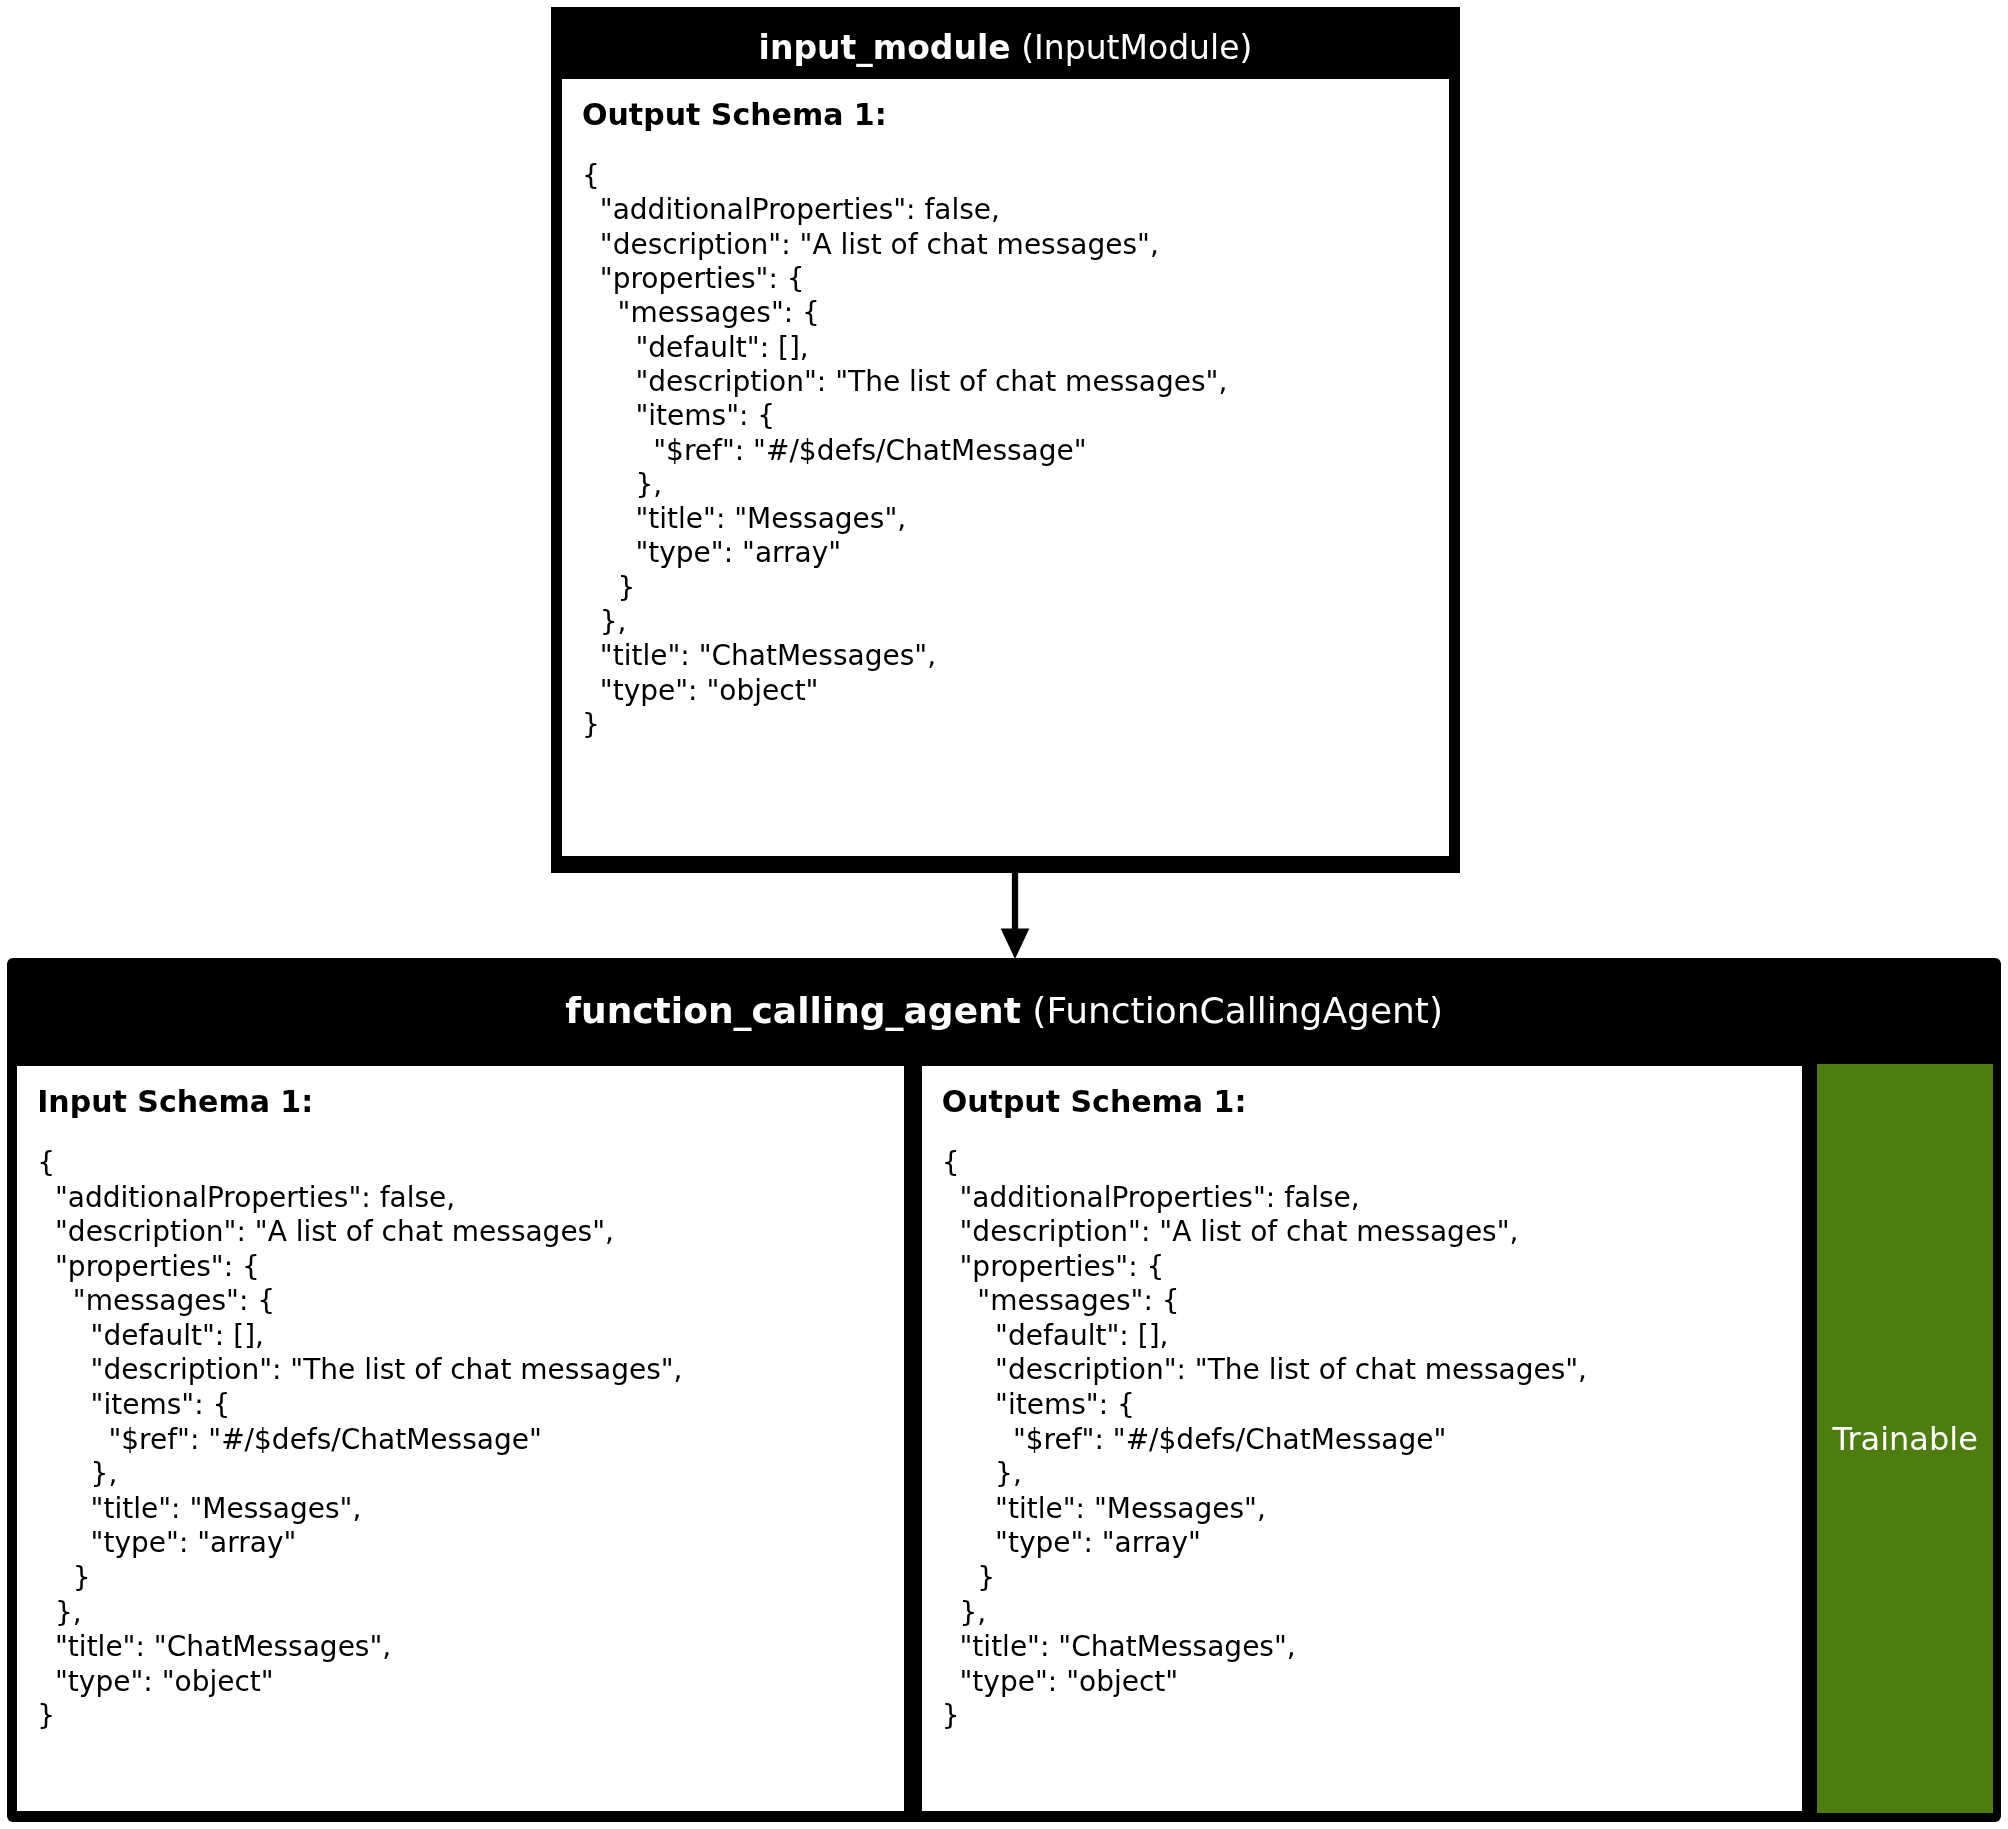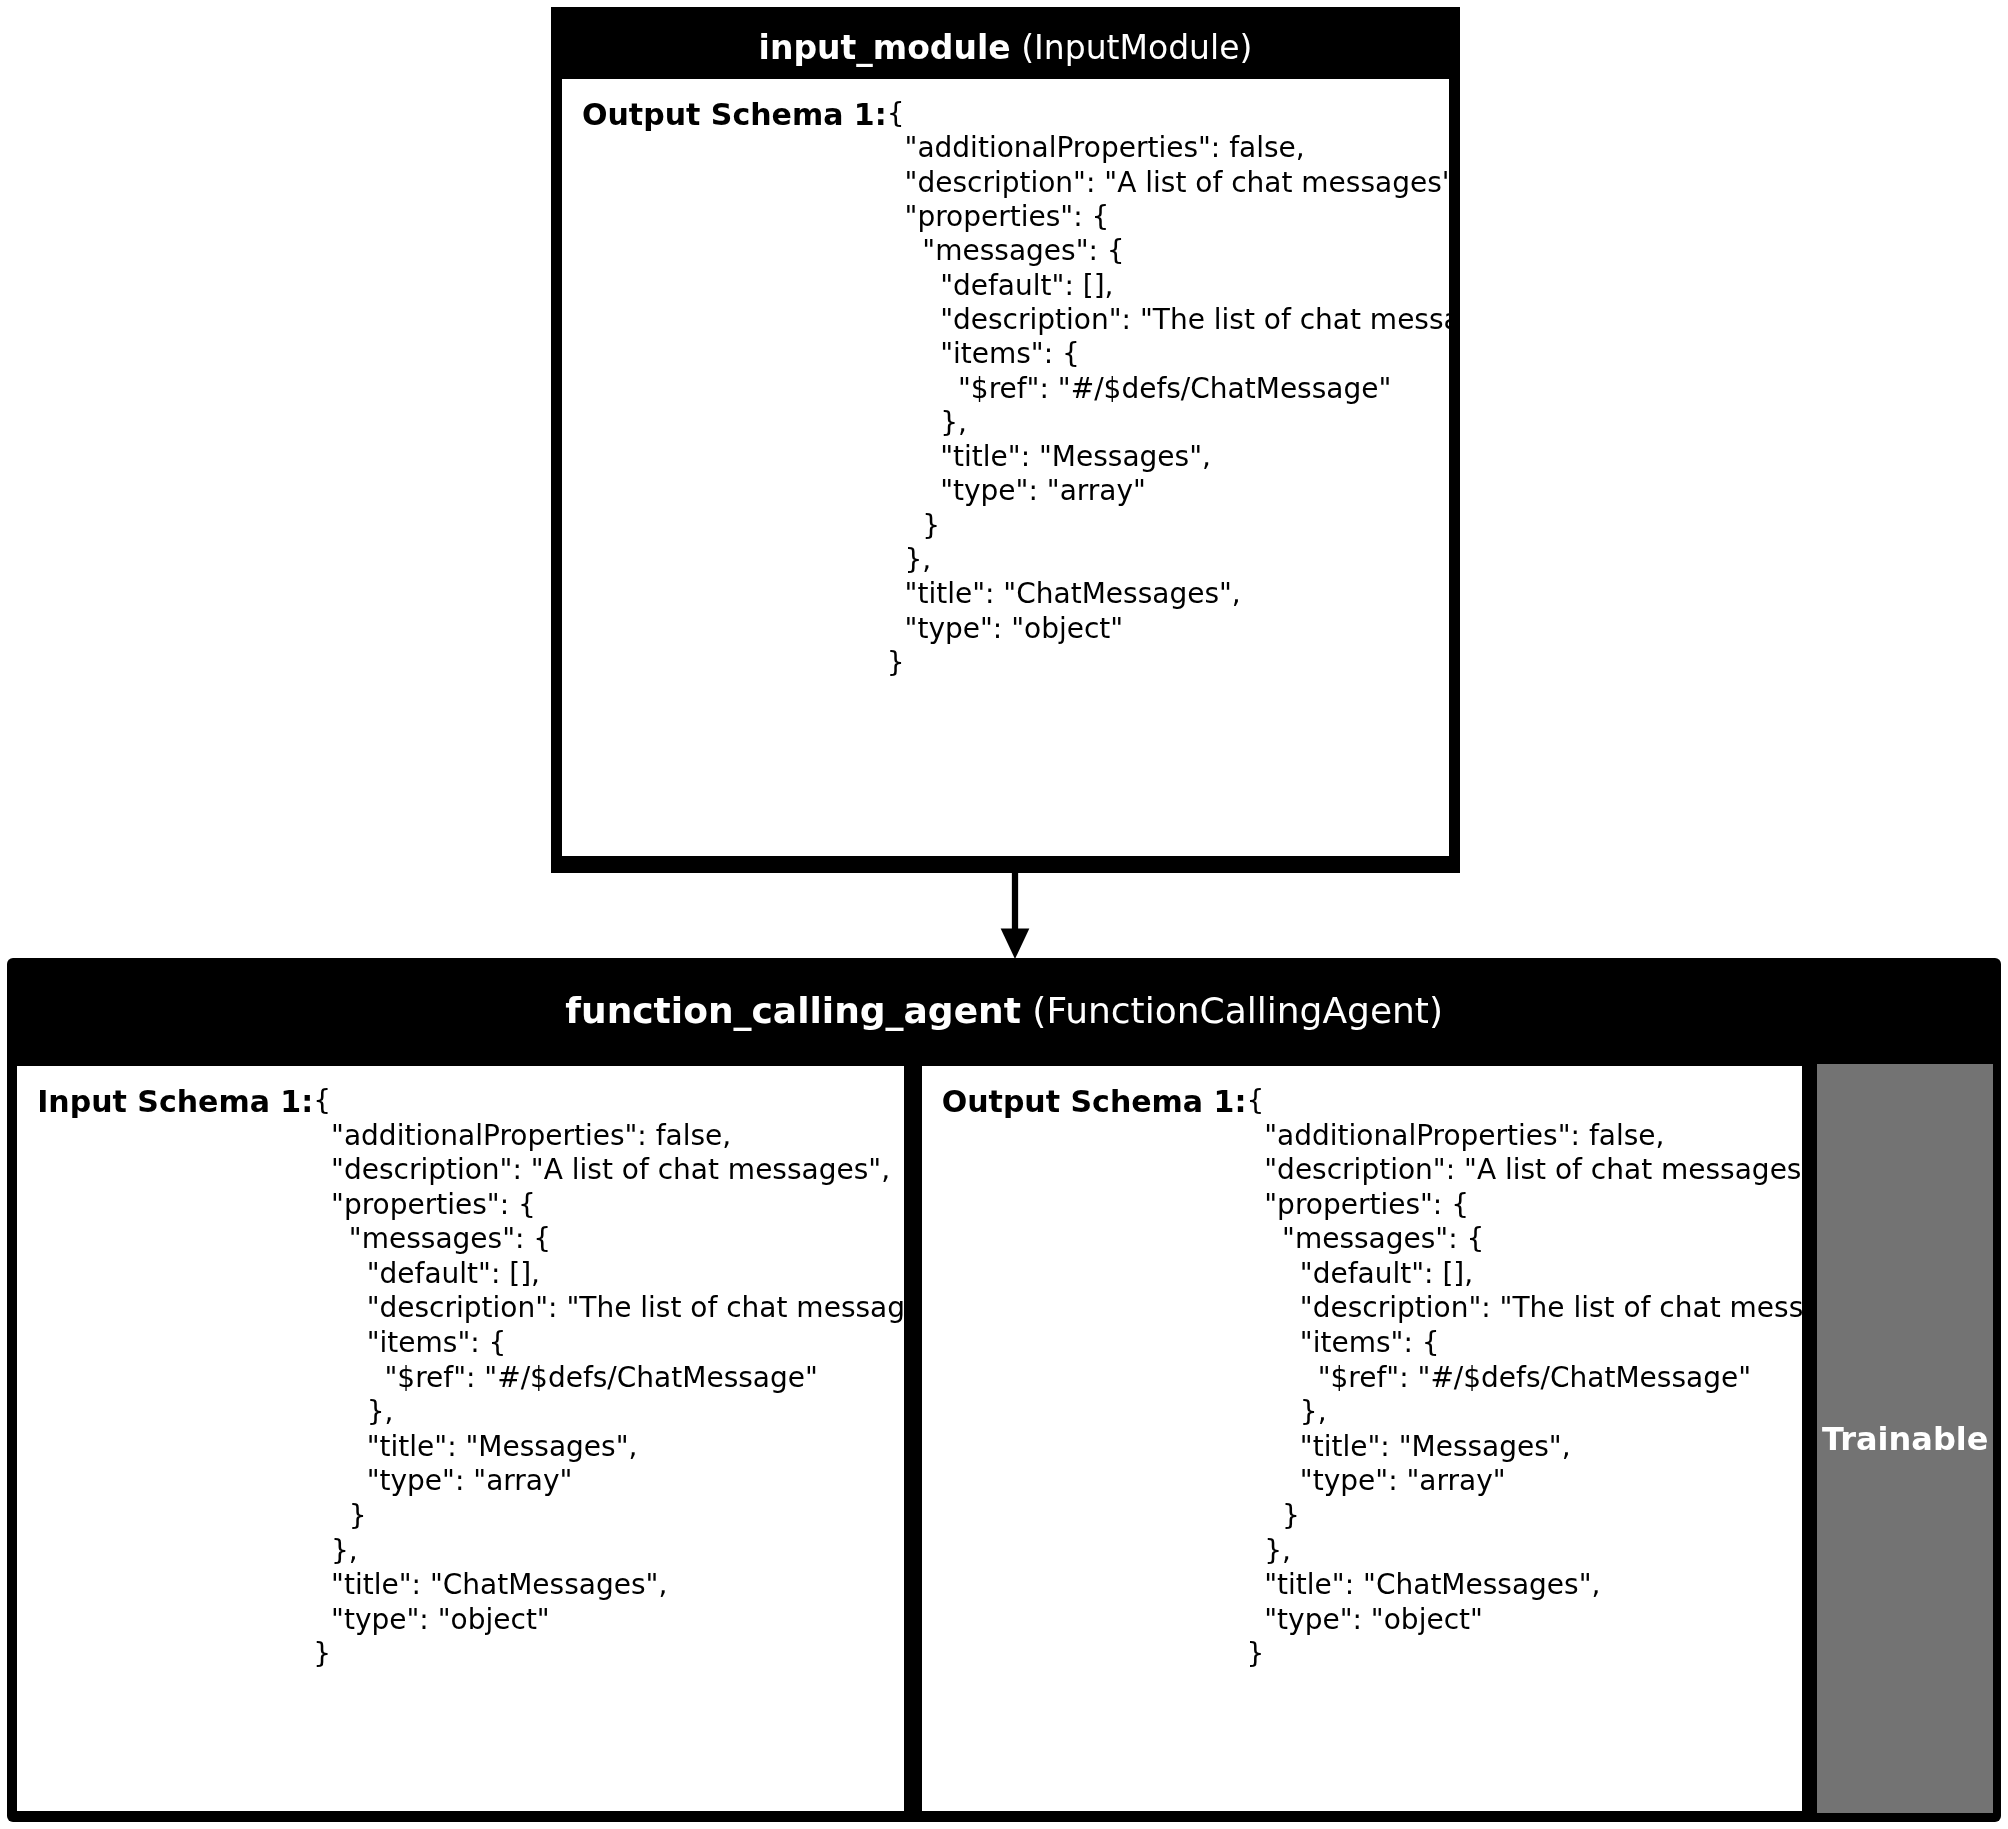--- a/index.html
+++ b/index.html
@@ -43,44 +43,44 @@
     gap: 12.6px;
   }
 
   
   .schema-panel {
     background: #ffffff;
     border: 2.7px solid #000000;
     box-sizing: border-box;
     padding: 18px 16px 16px 20px;
     display: flex;
-    flex-direction: row;
+    flex-direction: column;
     overflow: hidden;
   }
   .schema-title {
     font-weight: bold;
     font-size: 30px;
     color: #000000;
     margin-bottom: 27px;
     white-space: nowrap;
   }
   .schema-code {
     font-family: "DejaVu Sans", "Liberation Sans", sans-serif;
     font-size: 28px;
     line-height: 1.22;
     color: #000000;
     white-space: pre;
     margin: 0;
   }
 
   
   .trainable-badge {
-    background: #737373;
+    background: #4d7c0f;
     color: #ffffff;
-    font-weight: bold;
+    font-weight: normal;
     font-size: 32px;
     display: flex;
     align-items: center;
     justify-content: center;
     box-sizing: border-box;
     white-space: nowrap;
   }
 
   
   #module-input {

